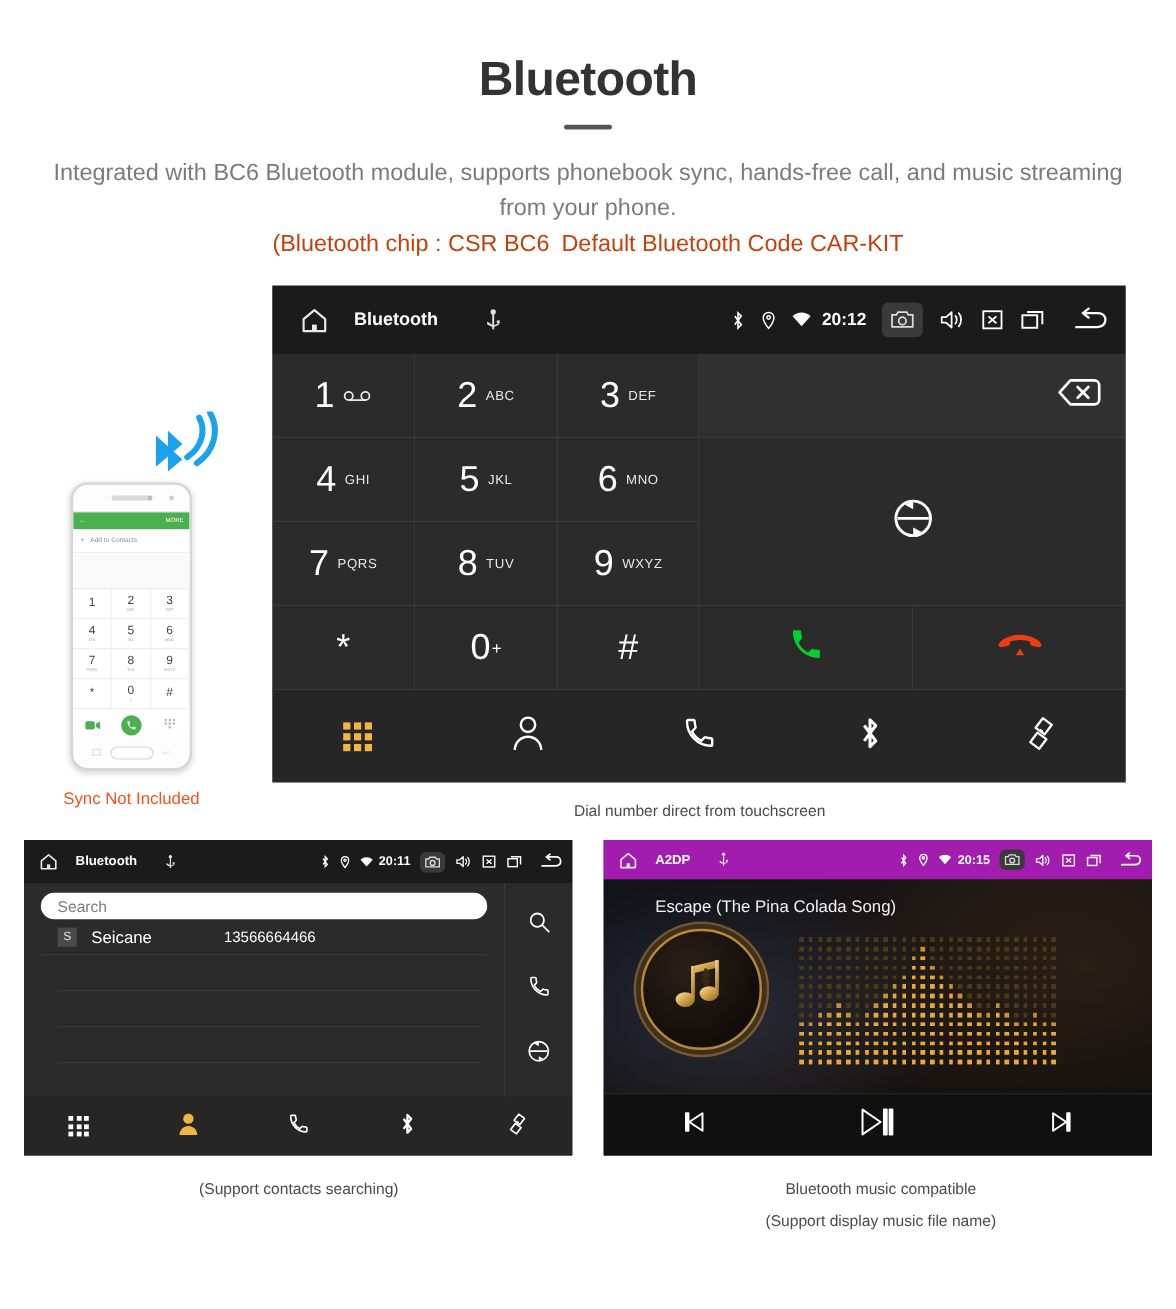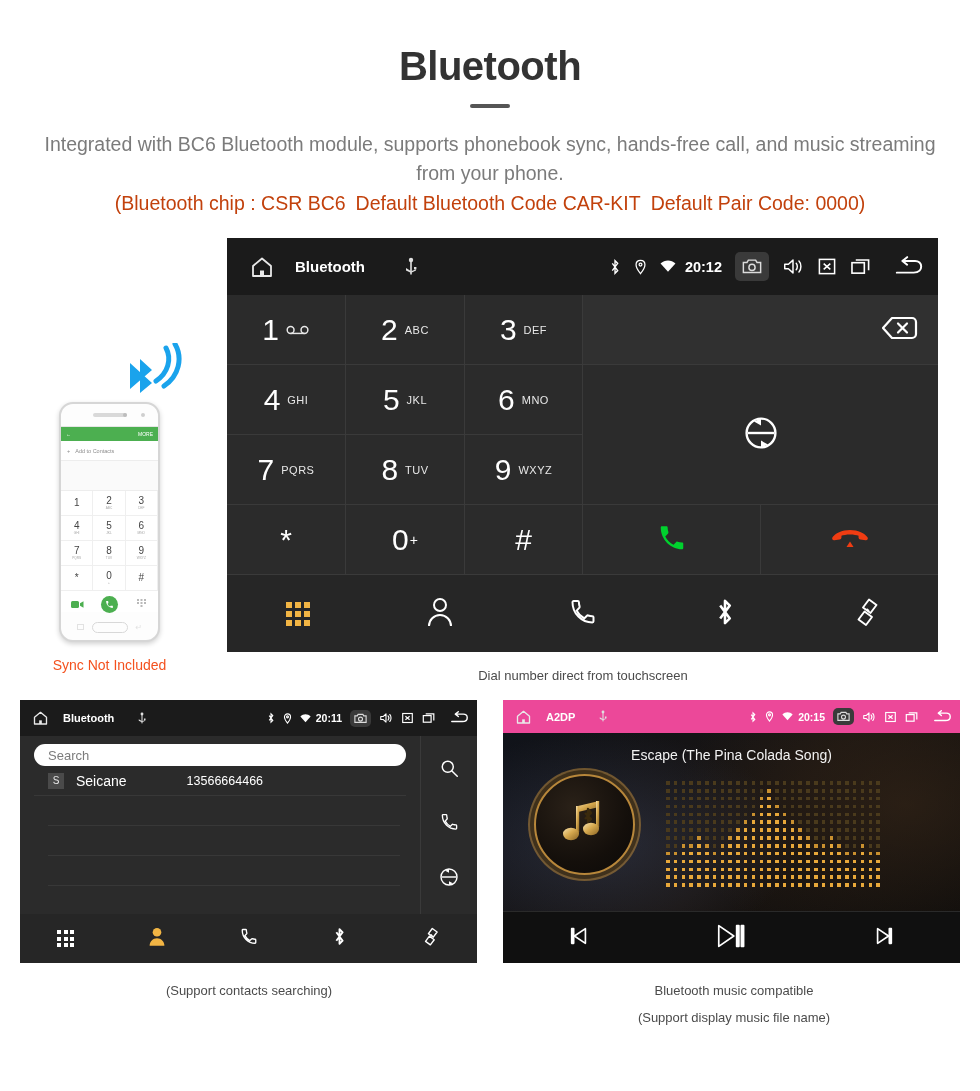--- a/index.html
+++ b/index.html
@@ -128,35 +128,35 @@
   .pb-side {
     position: absolute; right: 0; top: 0; width: 57px; height: 178px;
     border-left: 1px solid #3a3a3a;
     display: flex; flex-direction: column; align-items: center; justify-content: space-around;
     color: #fff; padding: 8px 0;
   }
   #phonebook-screen .navbar { height: 49px; }
 
   
   #music-screen { left: 503px; top: 700px; width: 457px; height: 263px; background: #0d0d0d; }
-  #music-screen .statusbar { height: 33px; padding: 0 8px 0 12px; background: #ec4899; }
+  #music-screen .statusbar { height: 33px; padding: 0 8px 0 12px; background: #a21caf; }
   #music-screen .sb-title { font-size: 11px; margin-left: 14px; }
   #music-screen .sb-left .sb-ic.usb { margin-left: 24px; }
   #music-screen .sb-right > * { margin-left: 8px; }
   #music-screen .sb-time { font-size: 10.5px; margin-left: 5px; }
   .mu-body {
     position: relative; height: 178px;
     background:
       radial-gradient(ellipse 60% 90% at 22% 62%, rgba(70,80,110,0.38), rgba(0,0,0,0) 70%),
       radial-gradient(ellipse 70% 120% at 88% 40%, rgba(60,42,26,0.55), rgba(0,0,0,0) 72%),
       linear-gradient(135deg, #10131a 0%, #191411 55%, #0d0c0b 100%);
   }
   .mu-songtitle {
-    position: absolute; left: 0; top: 14px; width: 100%; text-align: center;
-    color: #f2f2f2; font-size: 14px;
+    position: absolute; left: 0; top: 14px; width: 100%; 
+    color: #f2f2f2; font-size: 14px; padding-left: 43px;
   }
   .mu-disc {
     position: absolute; left: 31px; top: 41px; width: 101px; height: 101px;
     border-radius: 50%;
     background: radial-gradient(circle at 38% 32%, #2a2118 0%, #140f0b 62%, #0b0908 100%);
     border: 2px solid #b8873a;
     box-shadow: 0 0 0 4px rgba(0,0,0,0.45), 0 0 0 6px rgba(184,135,58,0.55);
     display: flex; align-items: center; justify-content: center;
   }
   .mu-eq {
@@ -227,21 +227,20 @@
 <body>
 
 <div class="page">
 
   <div class="title">Bluetooth</div>
   <div class="title-rule"></div>
   <div class="subtitle">Integrated with BC6 Bluetooth module, supports phonebook sync, hands-free call, and music streaming from your phone.</div>
   <div class="specs">
     <span>(Bluetooth chip : CSR BC6</span>
     <span>Default Bluetooth Code CAR-KIT</span>
-    <span>Default Pair Code: 0000)</span>
   </div>
 
   <div class="bt-wave">
     <svg width="62" height="56" viewBox="0 0 62 56">
       <g fill="none" stroke="#1aa3ec" stroke-width="5" stroke-linecap="round">
         <path d="M34 38 C46 30 50 16 44 5"></path>
         <path d="M42 43 C57 33 61 15 53 1"></path>
       </g>
       <g fill="#1aa3ec">
         <path d="M8 20 L30 40 L18 50 L18 16 L30 27 L8 46 Z"></path>

